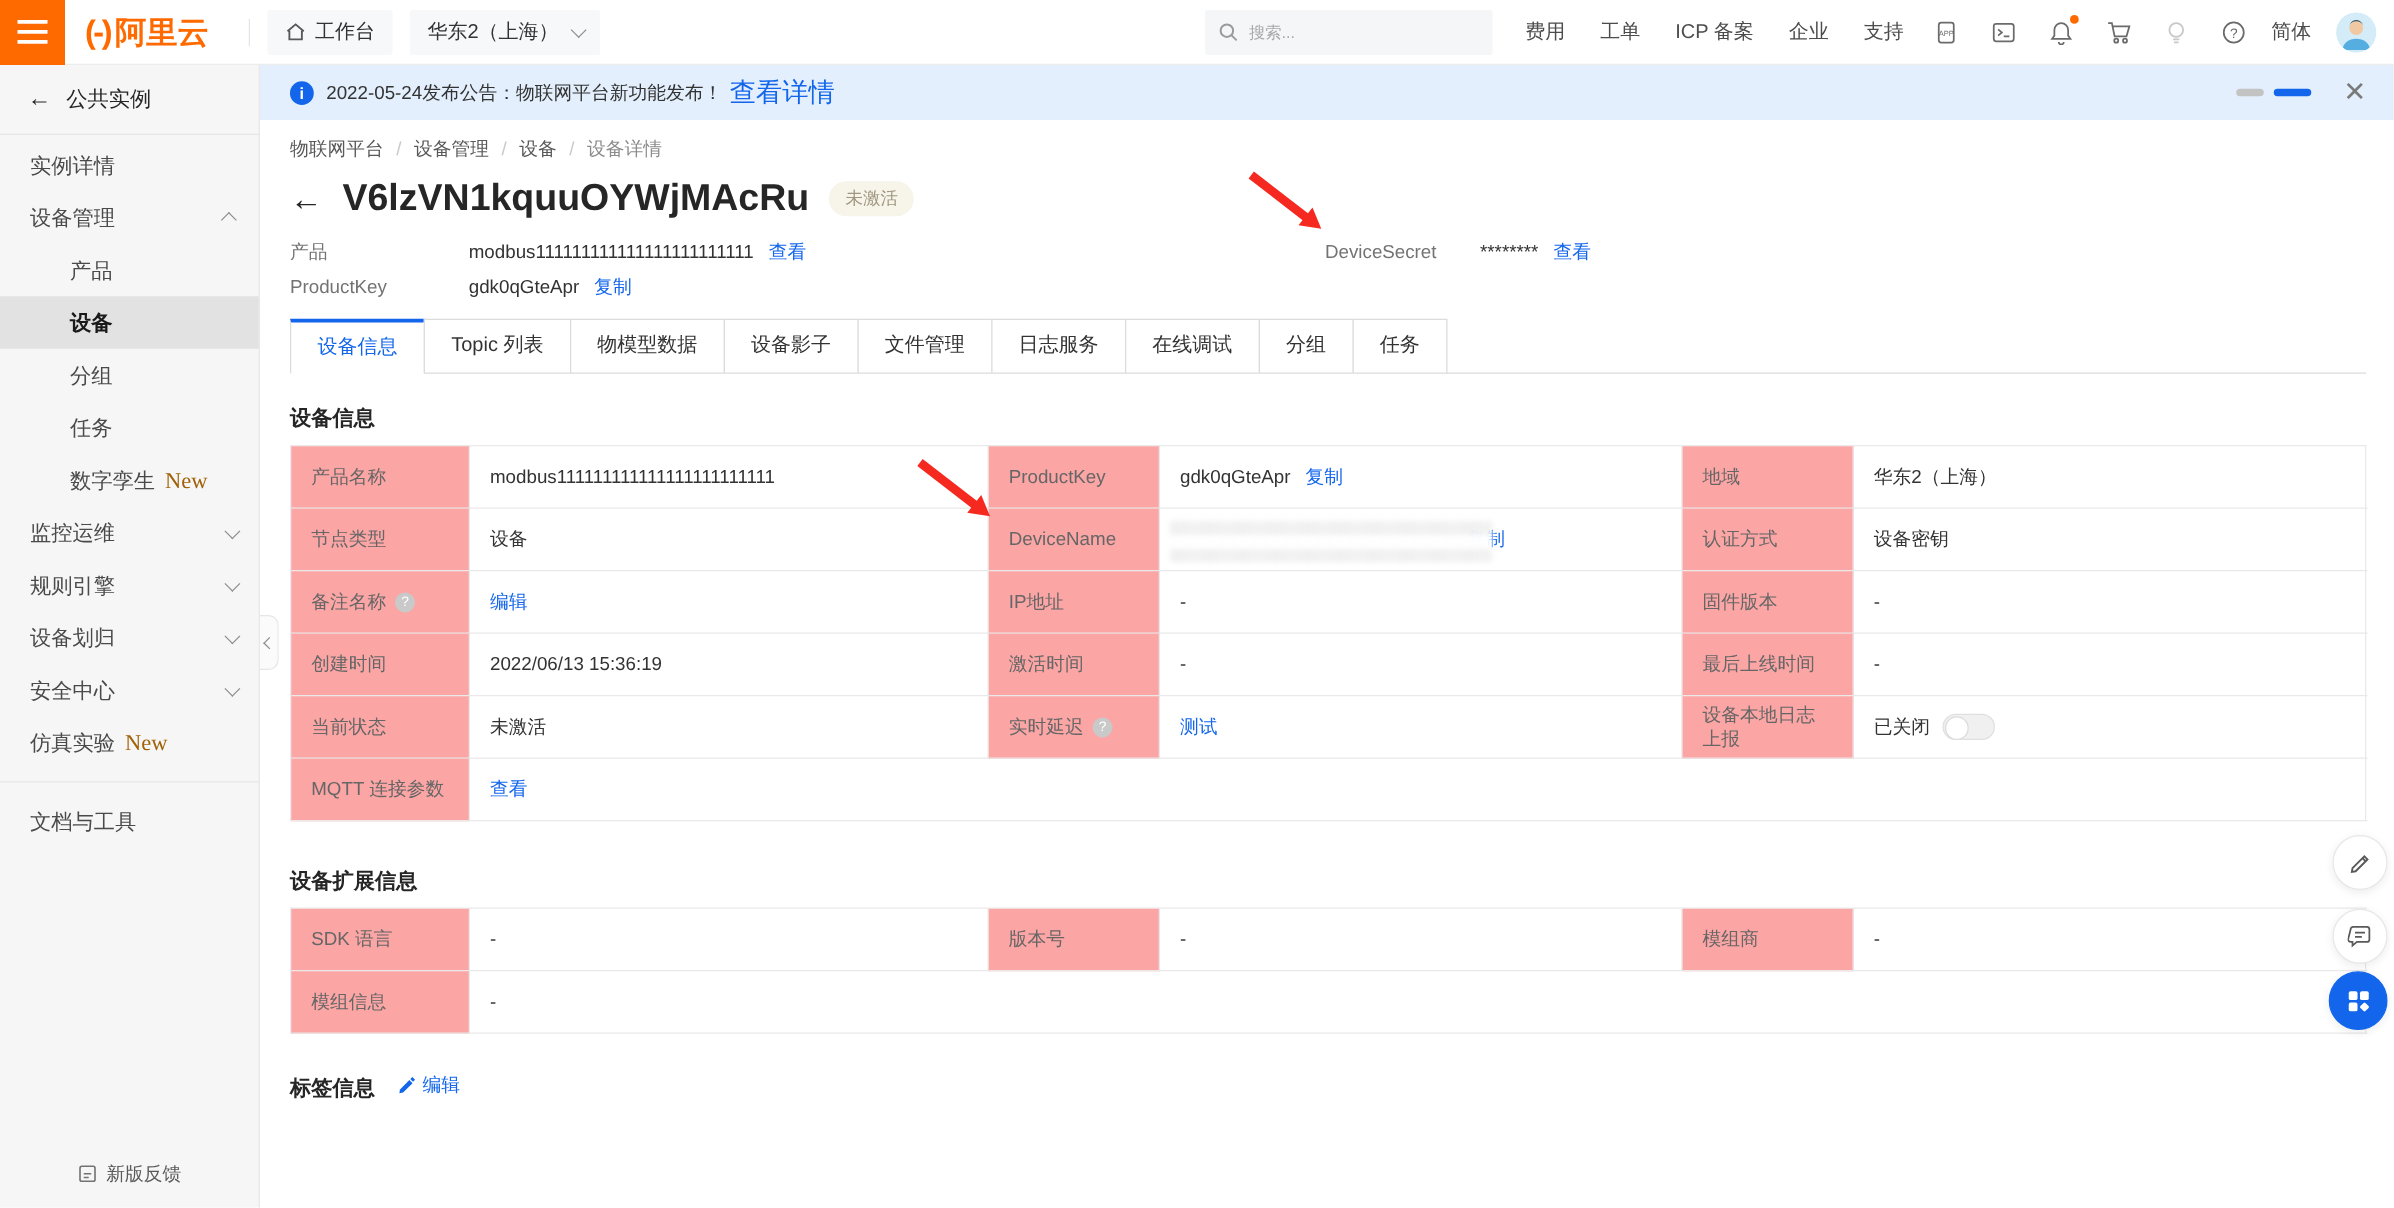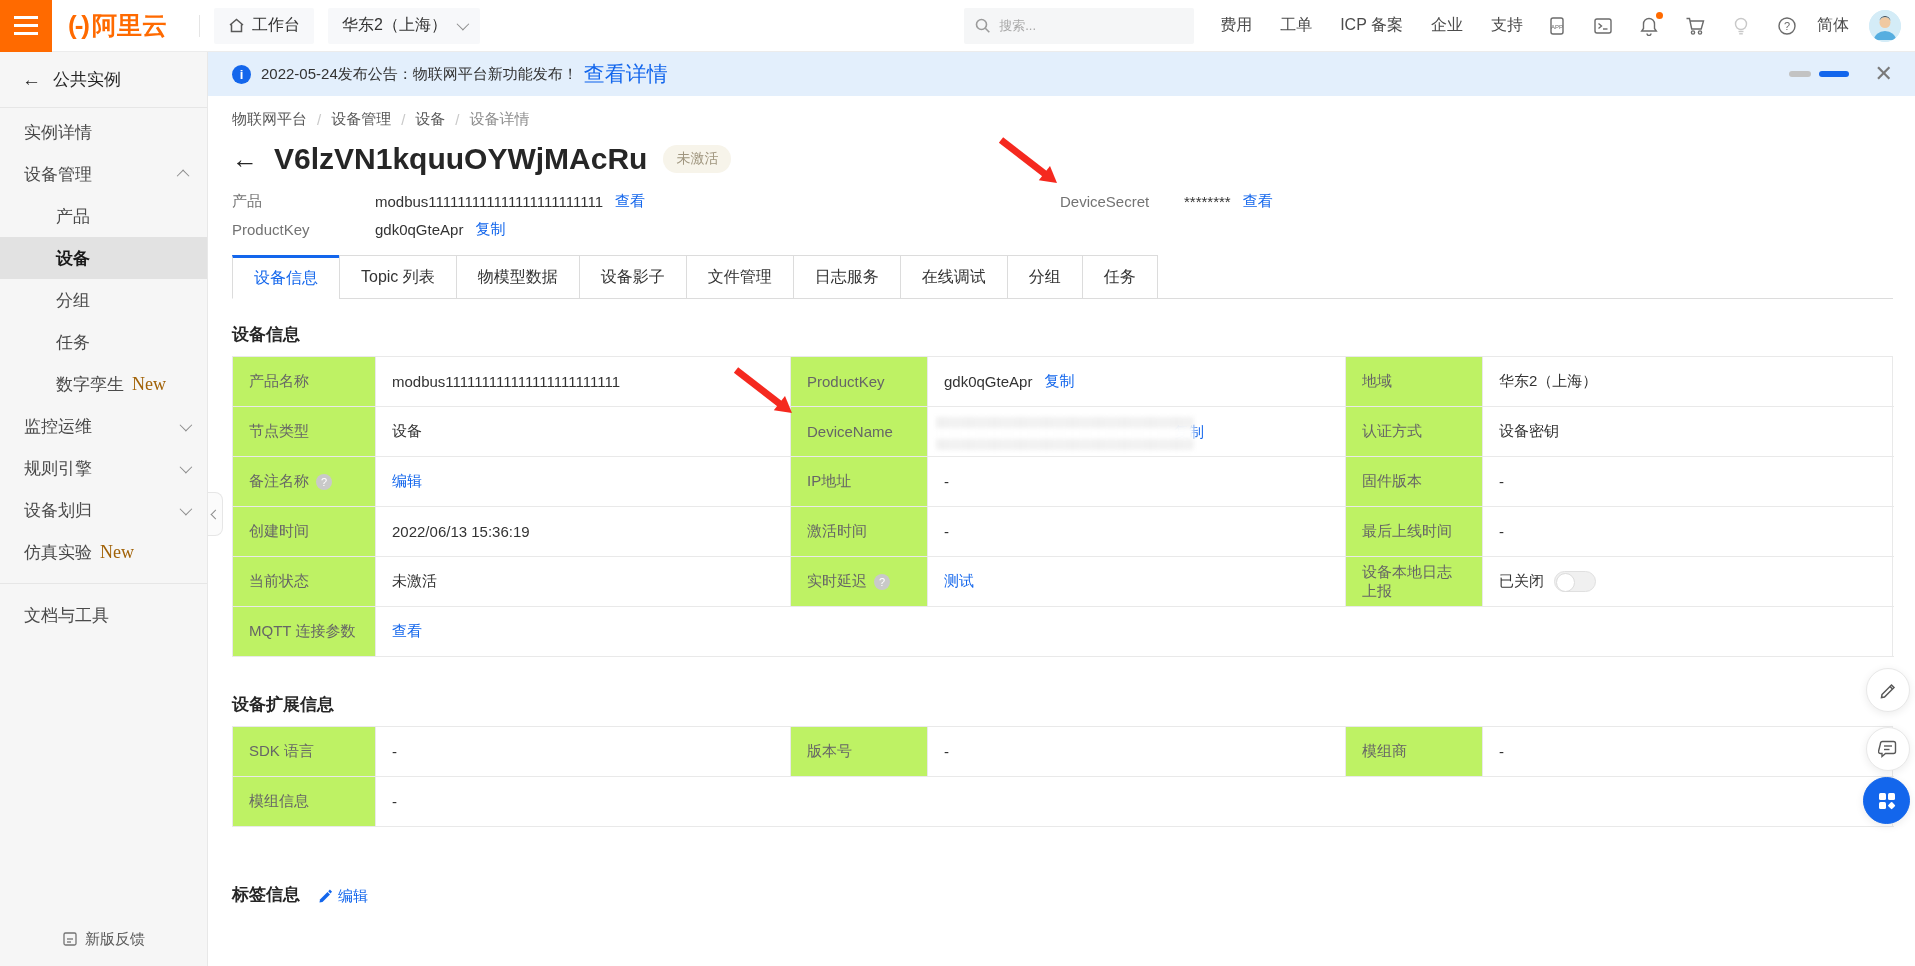--- a/index.html
+++ b/index.html
@@ -114,38 +114,38 @@
   .sec-head { margin-top:24px; font-size:17px; font-weight:bold; color:#262626;
     display:flex; align-items:center; }
 
   
   .grid { margin-top:10px; width:1661px; display:grid;
     grid-template-columns:143px 415px 137px 418px 137px 411px;
     border:1px solid #e9e9e9; border-bottom:none; }
   .cell { height:50px; border-bottom:1px solid #e9e9e9; border-right:1px solid #e9e9e9;
     padding:0 16px; display:flex; align-items:center; font-size:15px; position:relative; }
   .cell.lastcol { border-right:none; }
-  .cell.lab { background:#bef264; color:#666; }
+  .cell.lab { background:#fca5a5; color:#666; }
   .cell.val { color:#333; }
   .cell.span5 { grid-column:2 / 7; border-right:none; }
   .qicon { width:16px; height:16px; border-radius:50%; background:#c9c9c9; color:#fff; font-size:11px;
     display:inline-flex; align-items:center; justify-content:center; margin-left:7px; font-style:normal; }
   .toggle { width:42px; height:21px; border-radius:11px; background:#f0f0f0; border:1px solid #e0e0e0;
     position:relative; margin-left:10px; cursor:pointer; flex:none; }
   .toggle::after { content:""; position:absolute; left:1px; top:1px; width:17px; height:17px;
     border-radius:50%; background:#fff; border:1px solid #dcdcdc; }
   .censor-wrap { position:relative; display:inline-block; height:36px; line-height:36px; }
   .censor-wrap .link { margin-left:230px; }
   .censor { position:absolute; left:-8px; top:0; width:258px; height:36px; border-radius:3px;
     background:
       repeating-linear-gradient(0deg, rgba(238,238,238,.75) 0 11px, rgba(255,255,255,.95) 11px 22px),
       repeating-linear-gradient(90deg, rgba(244,244,244,.85) 0 13px, rgba(255,255,255,.9) 13px 26px);
     filter:blur(2px); z-index:2; }
 
-  .tags-head { margin-top:56px; display:flex; align-items:flex-end; font-size:17px; font-weight:bold;
+  .tags-head { margin-top:32px; display:flex; align-items:flex-start; font-size:17px; font-weight:bold;
     color:#262626; }
   .tags-head .edit { display:flex; align-items:center; margin-left:18px; font-size:15px;
     font-weight:normal; gap:5px; cursor:pointer; }
   .tags-line { margin-top:12px; font-size:15px; color:#333; display:flex; gap:4px; }
 
   
   .arrow { position:absolute; z-index:40; pointer-events:none; }
   .fab { position:absolute; right:5px; width:44px; height:44px; border-radius:50%; background:#fff;
     border:1px solid #e8e8e8; box-shadow:0 2px 8px rgba(0,0,0,.08); display:flex; align-items:center;
     justify-content:center; cursor:pointer; z-index:50; }
@@ -288,20 +288,25 @@
       <span class="grow"></span>
         <span class="chev down"></span>
     </div>
     <div class="side-item">
       <span>规则引擎</span>
       <span class="grow"></span>
         <span class="chev down"></span>
     </div>
     <div class="side-item">
       <span>设备划归</span>
+      <span class="grow"></span>
+        <span class="chev down"></span>
+    </div>
+    <div class="side-item">
+      <span>安全中心</span>
       <span class="grow"></span>
         <span class="chev down"></span>
     </div>
     <div class="side-item">
       <span>仿真实验</span>
       <span class="new-badge">New</span>
     </div>
     <div class="side-sep"></div>
     <div class="side-item">
       <span>文档与工具</span>

